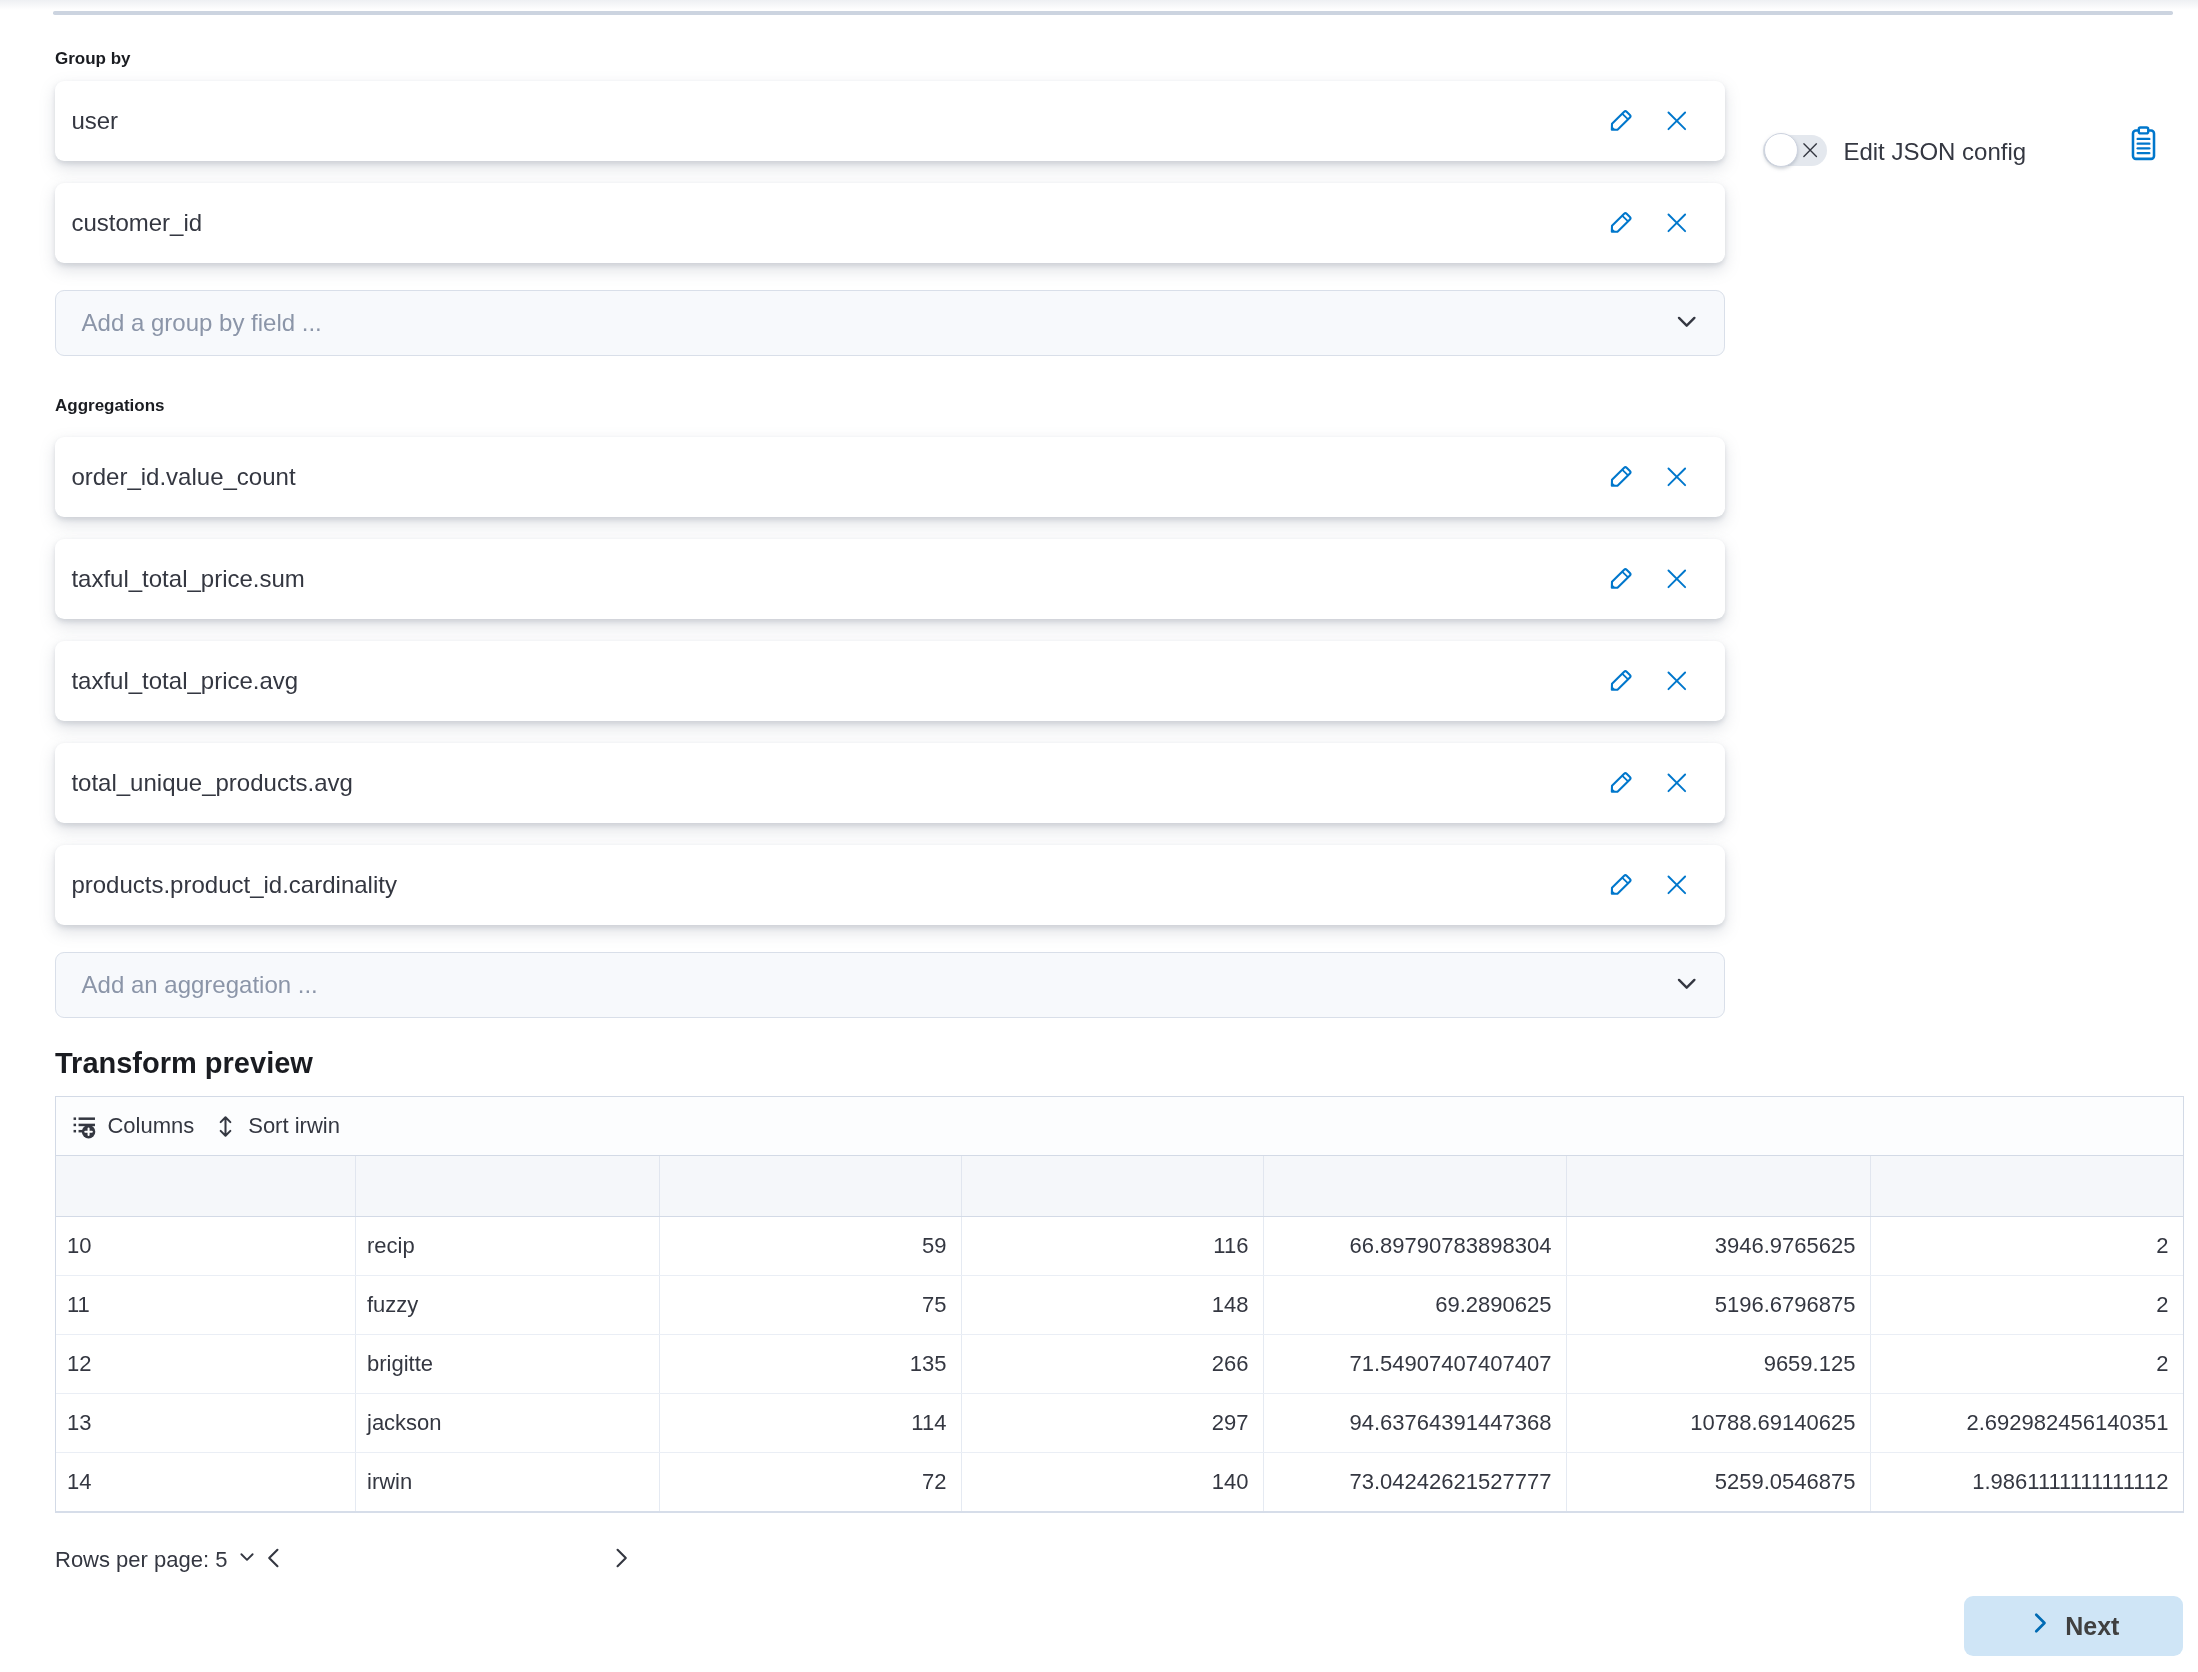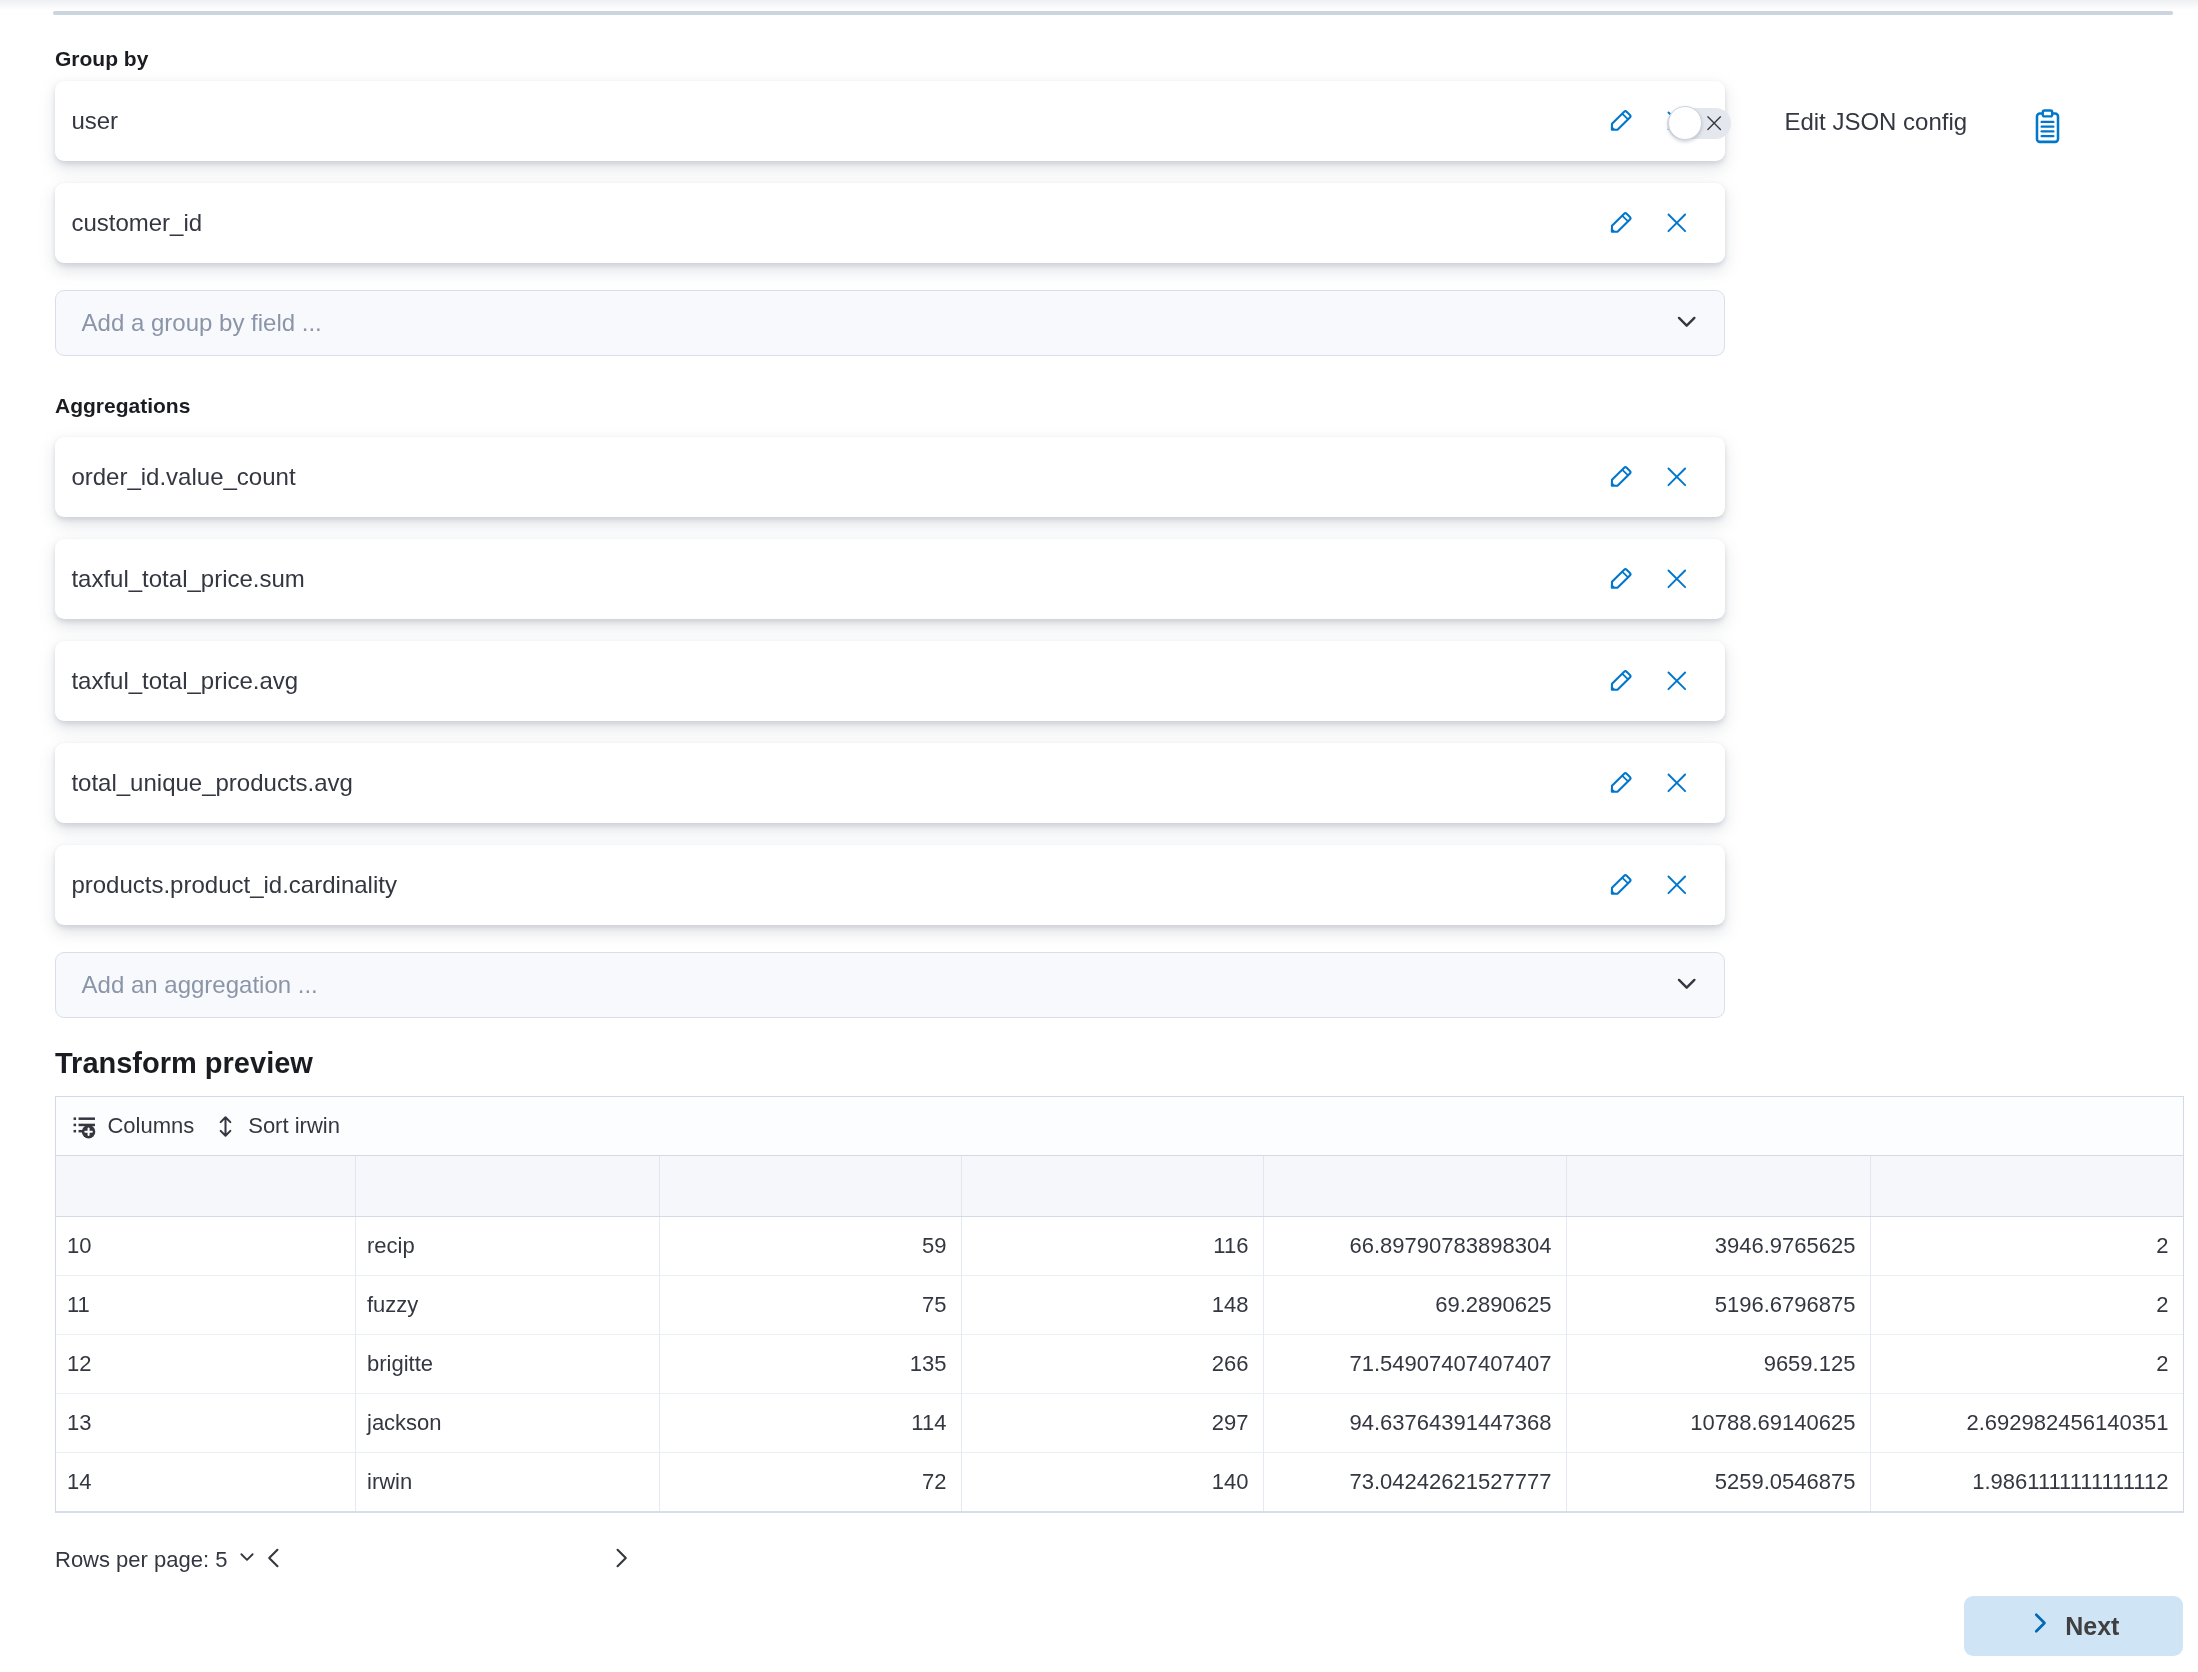--- a/index.html
+++ b/index.html
@@ -8,21 +8,21 @@
   body { position:relative; }
 
   
   .top-fade { position:absolute; left:0; top:0; width:2198px; height:10px;
     background:linear-gradient(#eef0f3,#ffffff); }
   .top-rule { position:absolute; left:53px; top:11px; width:2120px; height:3.7px;
     background:#ccd4e0; border-radius:1.8px; }
 
   .content { position:absolute; left:55px; top:46px; width:2129px; }
 
-  .section-label { font-size:21px; font-weight:bold; color:#1a1c21; line-height:25.6px; }
+  .section-label { font-size:17px; font-weight:bold; color:#1a1c21; line-height:25.6px; }
 
   .card-list { width:1670px; margin-top:9.1px; }
   .field-card { width:1670px; height:80px; background:#fff; border-radius:9.1px;
     display:flex; align-items:center; padding:0 35px 0 16.4px;
     box-shadow:0 2.7px 4.6px rgba(110,120,138,0.18), 0 6.4px 15.5px rgba(110,120,138,0.22); }
   .field-card + .field-card { margin-top:22px; }
   .field-card .label { font-size:24px; color:#343741; flex:1 1 auto;
     white-space:nowrap; overflow:hidden; text-overflow:ellipsis; }
   .icon-btn { background:none; border:none; cursor:pointer; display:flex;
     align-items:center; justify-content:center; padding:0; }
@@ -72,22 +72,22 @@
   .pagination { display:flex; align-items:center; gap:12.8px; }
   .page-chevron { background:none; border:none; cursor:pointer; padding:0 5.5px;
     display:flex; align-items:center; }
   .page-item { background:none; border:none; cursor:pointer; font-family:inherit;
     font-size:23px; color:#343741; min-width:31px; text-align:center;
     padding:5.5px 3.7px; line-height:27.4px; }
   .page-item.ellipsis { color:#98a2b3; font-size:19px; cursor:default; min-width:24px; }
   .page-item.active { color:#0077cc; font-weight:bold;
     text-decoration:underline; text-decoration-thickness:2.7px; text-underline-offset:6.4px; }
 
-  .json-controls { position:absolute; left:1667px; top:108px; width:395px;
-    height:58px; display:flex; align-items:flex-start;gap:37px; }
+  .json-controls { position:absolute; left:1763px; top:108px; width:395px;
+    height:58px; display:flex; align-items:flex-end; }
   .switch { width:64px; height:31px; border-radius:15.5px; background:#e4e8ee;
     border:none; position:relative; cursor:pointer; flex:0 0 auto; }
   .switch .knob { position:absolute; left:0.9px; top:-1.8px; width:34px; height:34px;
     border-radius:50%; background:#fff; border:0.9px solid #cdd3df;
     box-shadow:0 1.8px 3.7px rgba(110,120,138,0.35); }
   .switch .x-mark { position:absolute; right:7.3px; top:6.4px; }
   .json-label { margin-left:16.4px; font-size:24px; color:#343741; }
   .copy-btn { margin-left:auto; background:none; border:none; cursor:pointer; padding:0; }
 
   .next-btn { position:absolute; top:1596px; right:14.6px; width:219px; height:60px;

